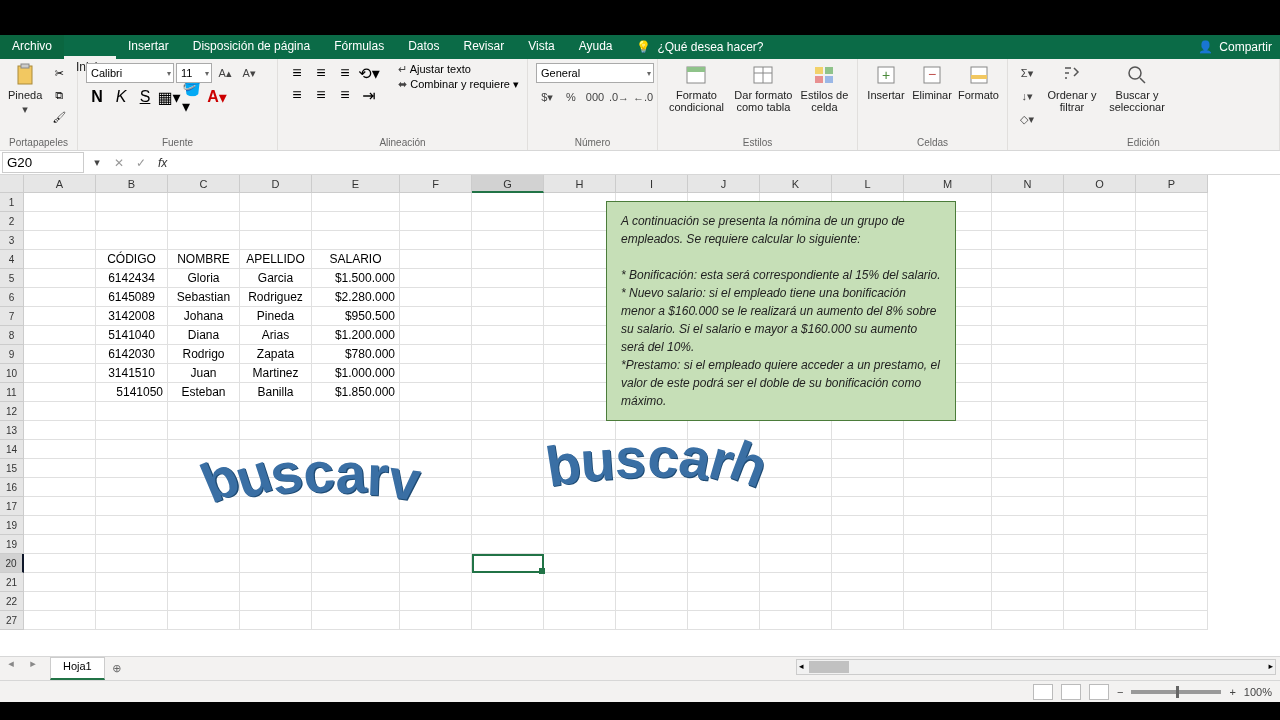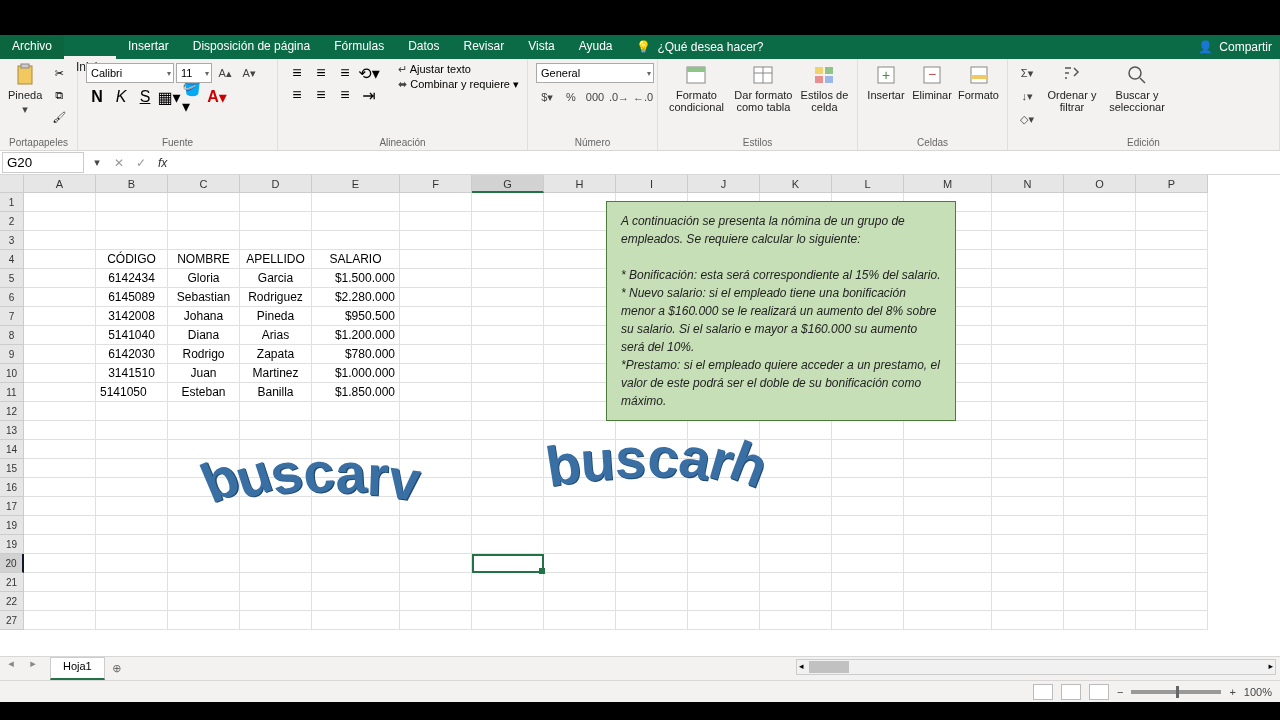--- a/index.html
+++ b/index.html
@@ -445,21 +445,21 @@
       <div class="cell" style="left: 520px; top: 171px; width: 72px; height: 19px;"></div>
       <div class="cell" style="left: 592px; top: 171px; width: 72px; height: 19px;"></div>
       <div class="cell" style="left: 664px; top: 171px; width: 72px; height: 19px;"></div>
       <div class="cell" style="left: 736px; top: 171px; width: 72px; height: 19px;"></div>
       <div class="cell" style="left: 808px; top: 171px; width: 72px; height: 19px;"></div>
       <div class="cell" style="left: 880px; top: 171px; width: 88px; height: 19px;"></div>
       <div class="cell" style="left: 968px; top: 171px; width: 72px; height: 19px;"></div>
       <div class="cell" style="left: 1040px; top: 171px; width: 72px; height: 19px;"></div>
       <div class="cell" style="left: 1112px; top: 171px; width: 72px; height: 19px;"></div>
       <div class="cell" style="left: 0px; top: 190px; width: 72px; height: 19px;"></div>
-      <div class="cell" style="left: 72px; top: 190px; width: 72px; height: 19px; text-align: left;">5141050</div>
+      <div class="cell" style="left: 72px; top: 190px; width: 72px; height: 19px; text-align: right;">5141050</div>
       <div class="cell" style="left: 144px; top: 190px; width: 72px; height: 19px; text-align: center;">Esteban</div>
       <div class="cell" style="left: 216px; top: 190px; width: 72px; height: 19px; text-align: center;">Banilla</div>
       <div class="cell" style="left: 288px; top: 190px; width: 88px; height: 19px; text-align: right;">$1.850.000</div>
       <div class="cell" style="left: 376px; top: 190px; width: 72px; height: 19px;"></div>
       <div class="cell" style="left: 448px; top: 190px; width: 72px; height: 19px;"></div>
       <div class="cell" style="left: 520px; top: 190px; width: 72px; height: 19px;"></div>
       <div class="cell" style="left: 592px; top: 190px; width: 72px; height: 19px;"></div>
       <div class="cell" style="left: 664px; top: 190px; width: 72px; height: 19px;"></div>
       <div class="cell" style="left: 736px; top: 190px; width: 72px; height: 19px;"></div>
       <div class="cell" style="left: 808px; top: 190px; width: 72px; height: 19px;"></div>

